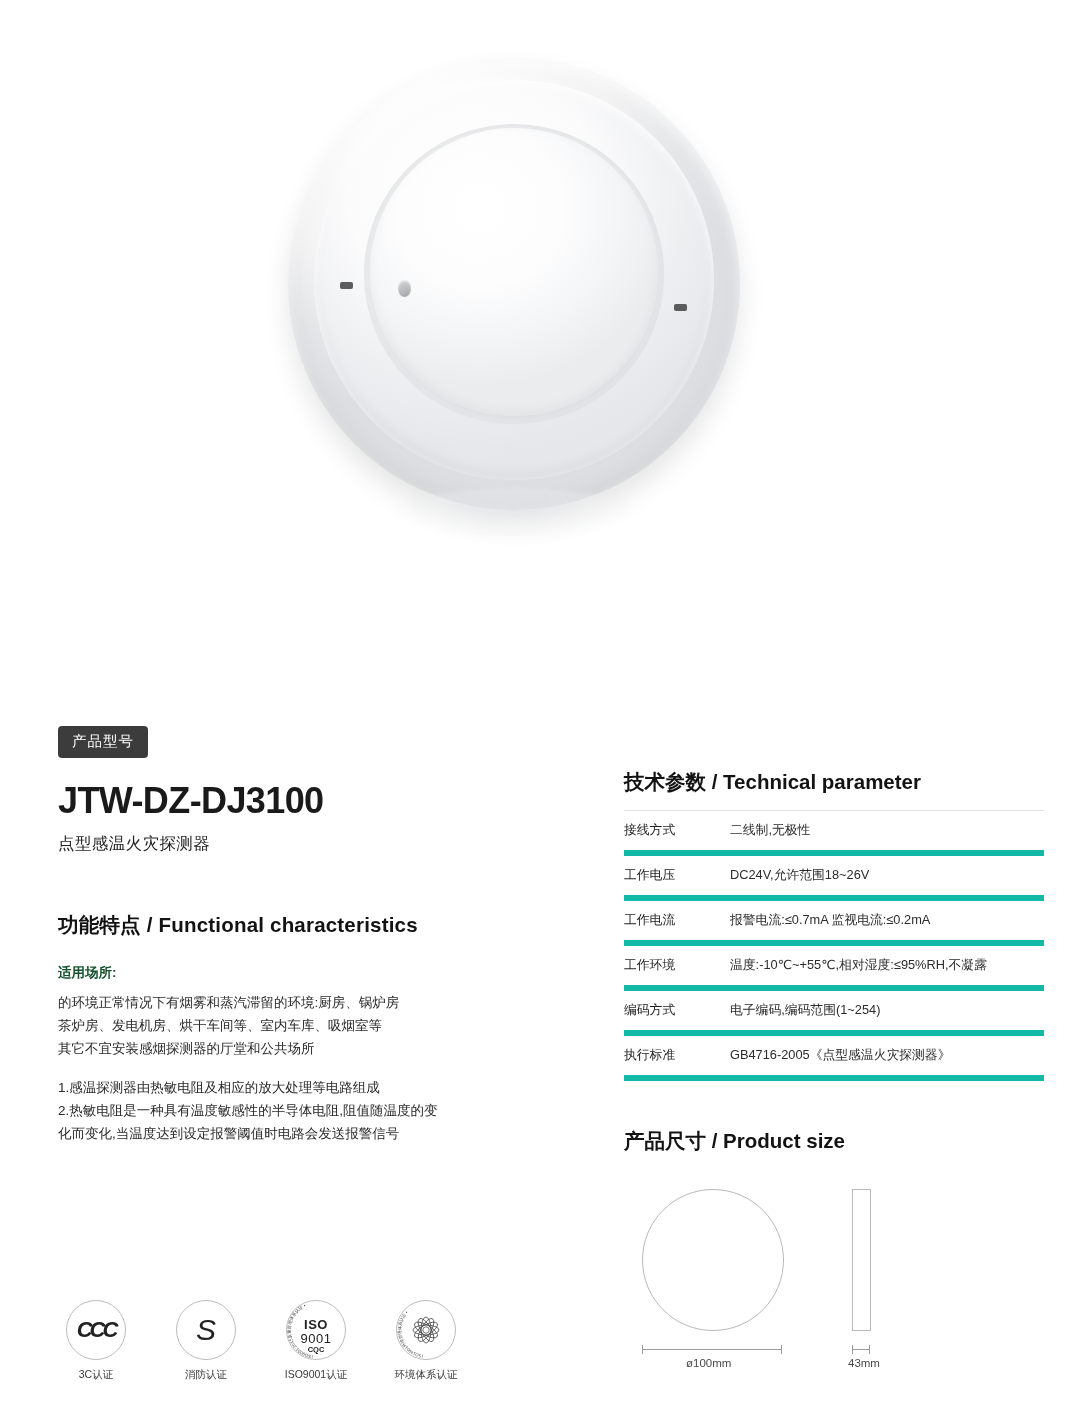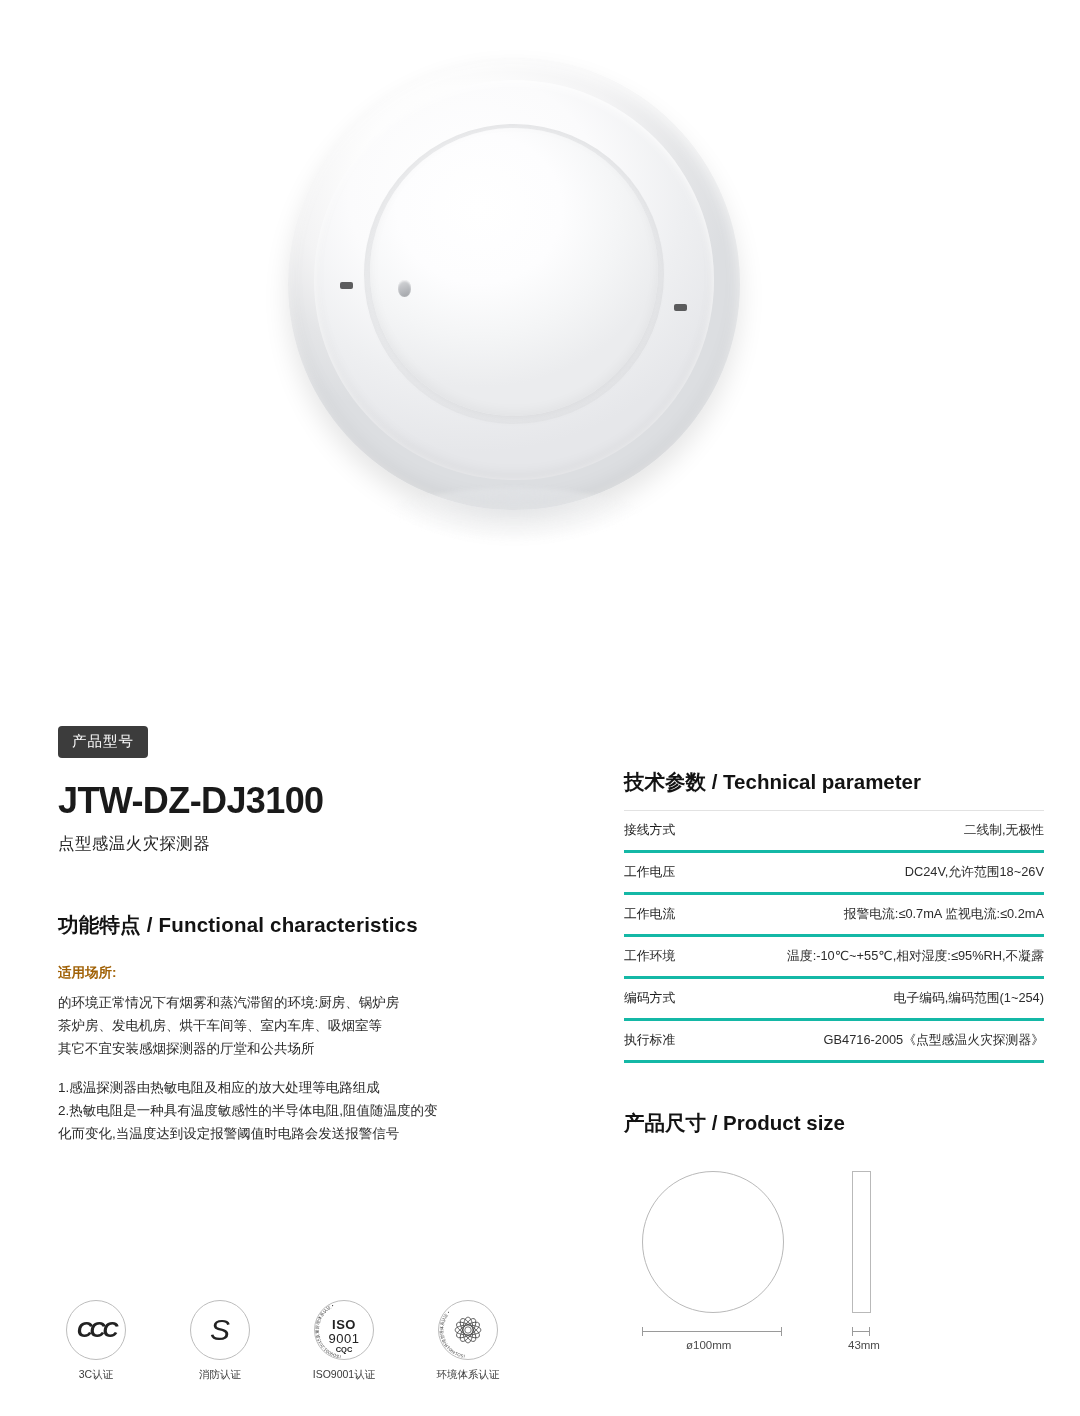--- a/index.html
+++ b/index.html
@@ -141,21 +141,21 @@
     font-size: 20.5px;
     font-weight: 700;
     color: #131313;
     letter-spacing: .2px;
   }
   .section-head .en { font-weight: 700; }
   .sub-label {
     margin-top: 25px;
     font-size: 13.5px;
     font-weight: 700;
-    color: #a16207;
+    color: #14532d;
   }
   .para {
     margin-top: 9px;
     font-size: 13.5px;
     line-height: 23px;
     color: #2a2a2a;
   }
   .para.spaced { margin-top: 16px; }
   .para div { white-space: nowrap; }
 
@@ -169,30 +169,30 @@
   .right-head {
     font-size: 20.5px;
     font-weight: 700;
     color: #131313;
   }
   table.spec {
     margin-top: 14px;
     width: 420px;
     border-collapse: collapse;
   }
-  table.spec tr { border-bottom: 3px solid #14b8a6; }
+  table.spec tr { border-bottom: 6px solid #14b8a6; }
   table.spec tr:first-child { border-top: 1px solid #e2e2e2; }
   table.spec td {
     padding: 11px 0 11px 0;
     font-size: 12.8px;
     color: #2c2c2c;
     vertical-align: middle;
   }
   table.spec td.k { width: 104px; color: #1f1f1f; }
-  table.spec td.v { padding-left: 2px; text-align: right; }
+  table.spec td.v { padding-left: 2px; }
 
   .size-head {
     margin-top: 46px;
     font-size: 20.5px;
     font-weight: 700;
     color: #131313;
   }
   .size-figs {
     position: relative;
     margin-top: 34px;
@@ -233,21 +233,21 @@
     font-size: 11.5px;
     color: #4a4a4a;
   }
 
   
   .certs {
     position: absolute;
     left: 64px;
     top: 1300px;
     display: flex;
-    gap: 60px;
+    gap: 46px;
   }
   .cert {
     width: 64px;
     text-align: center;
   }
   .cert-mark {
     width: 58px;
     height: 58px;
     margin: 0 auto;
     border-radius: 50%;

